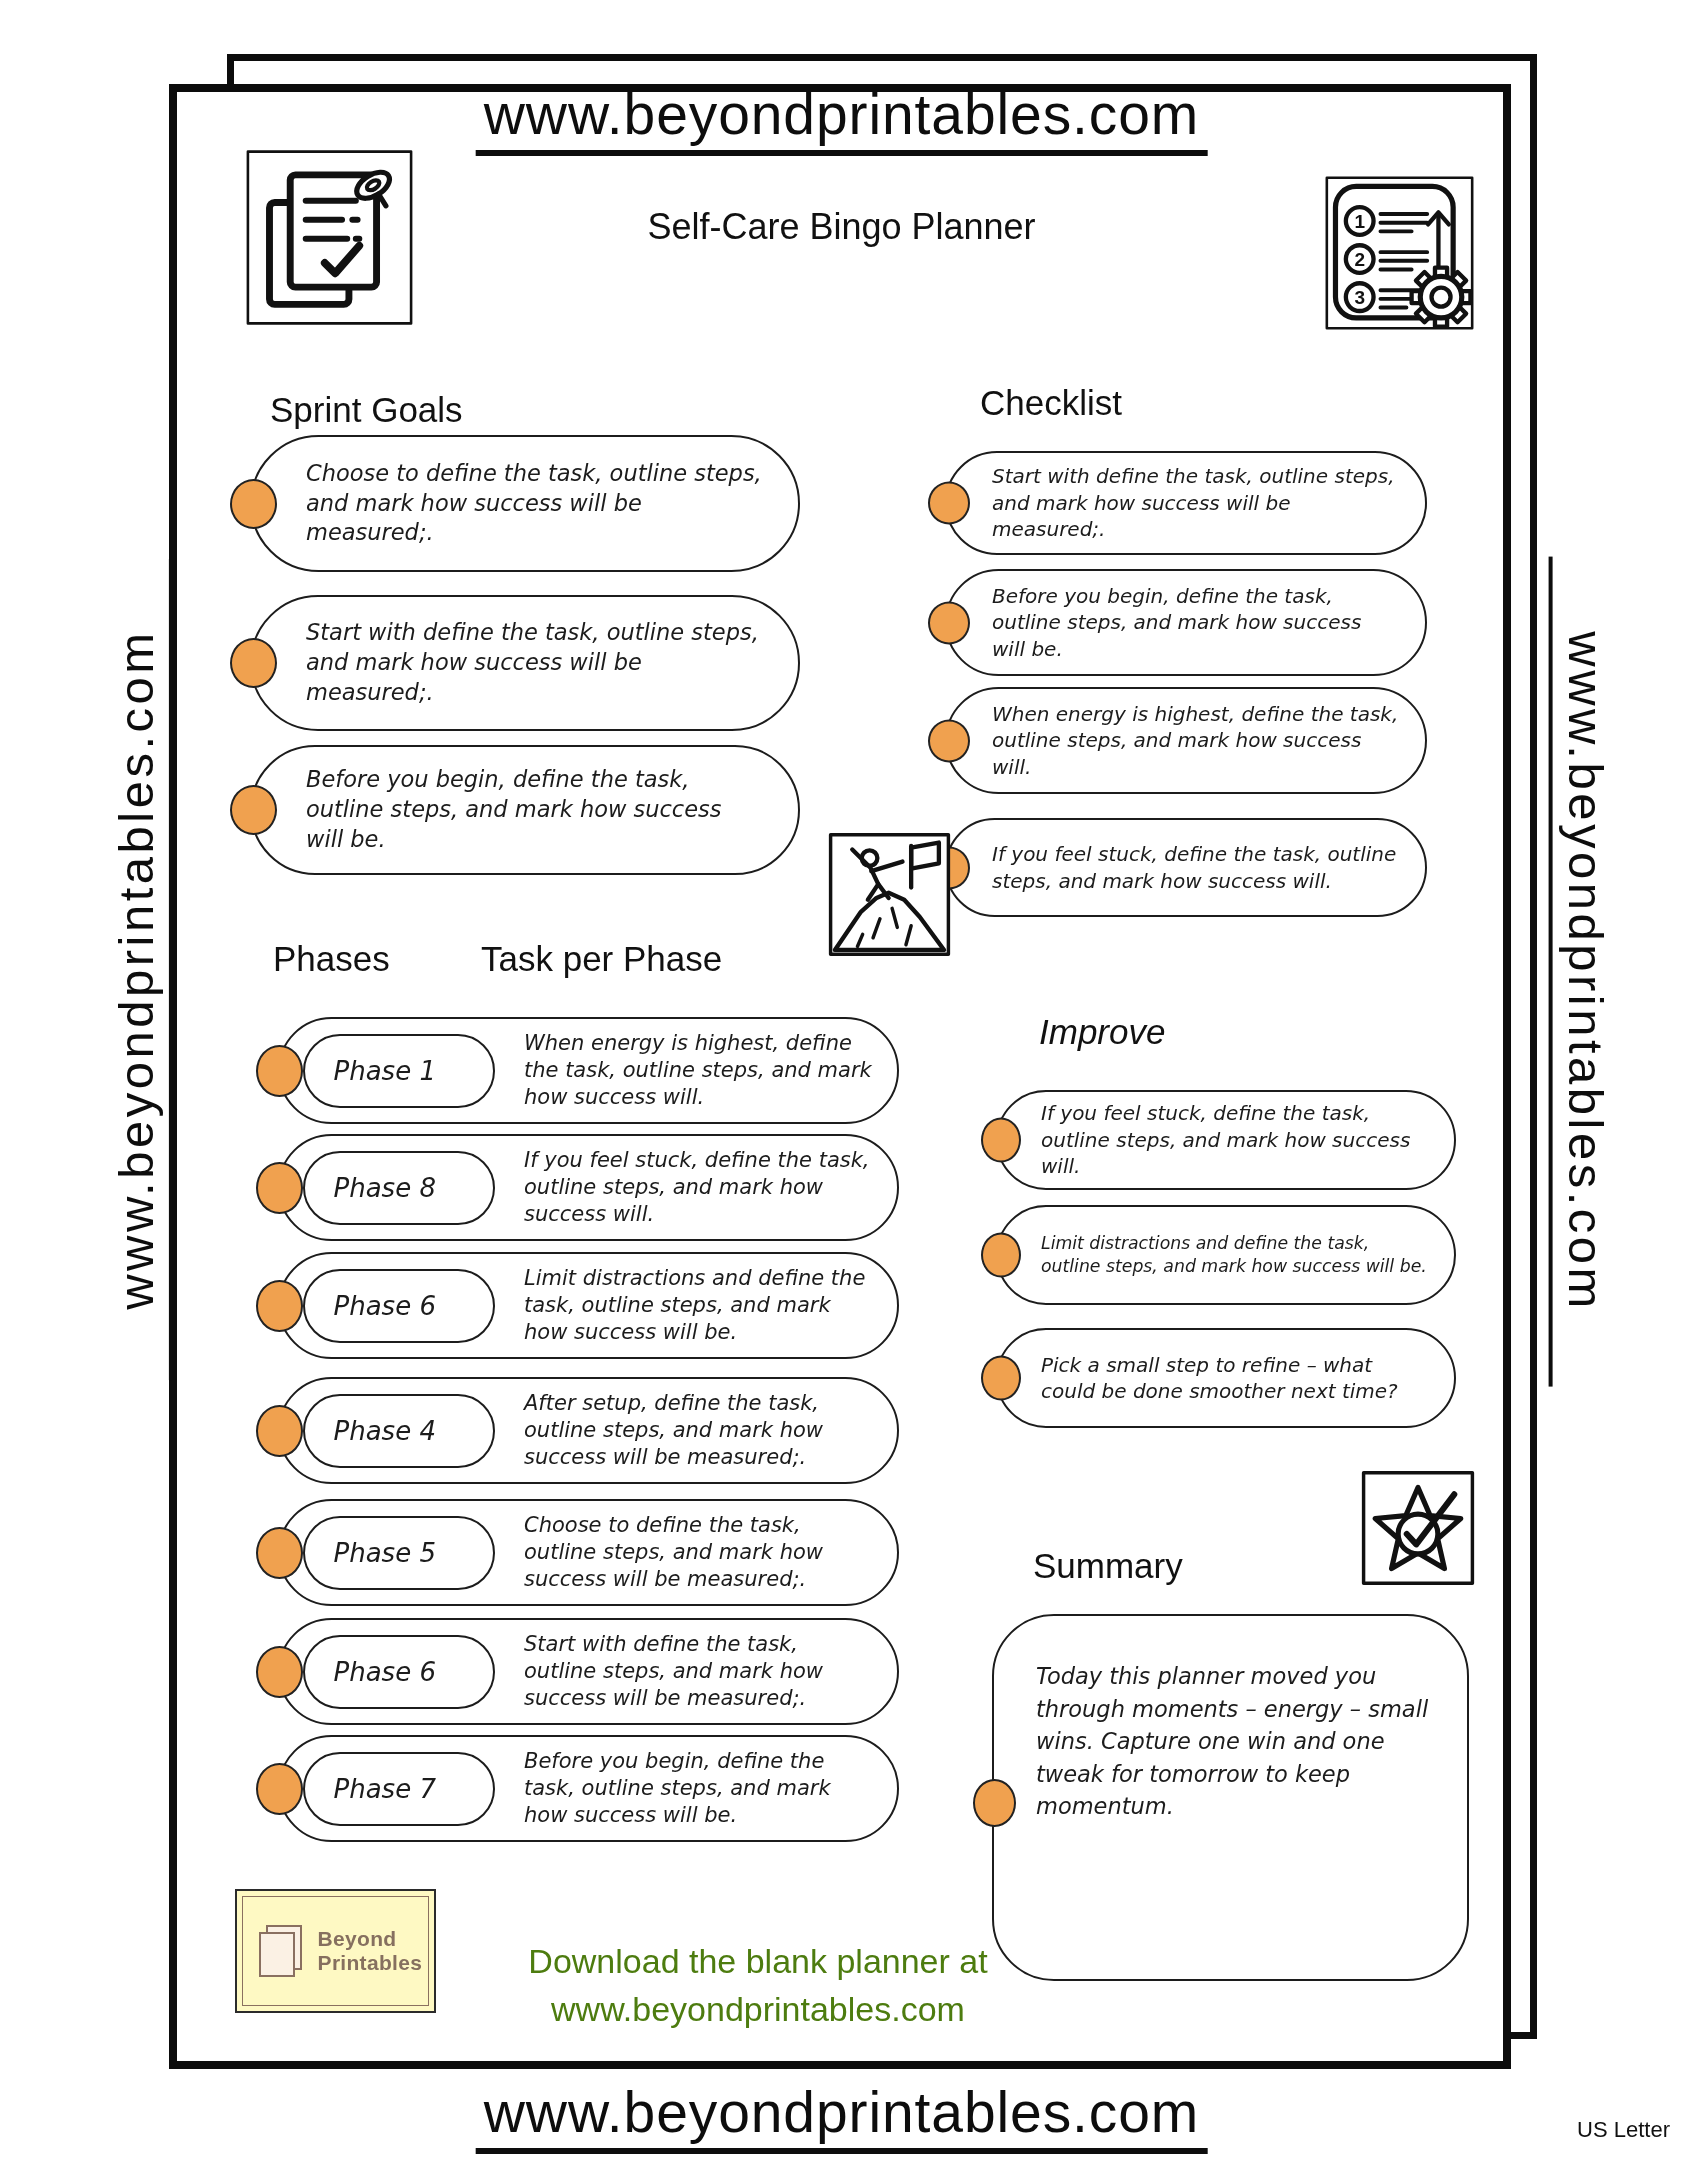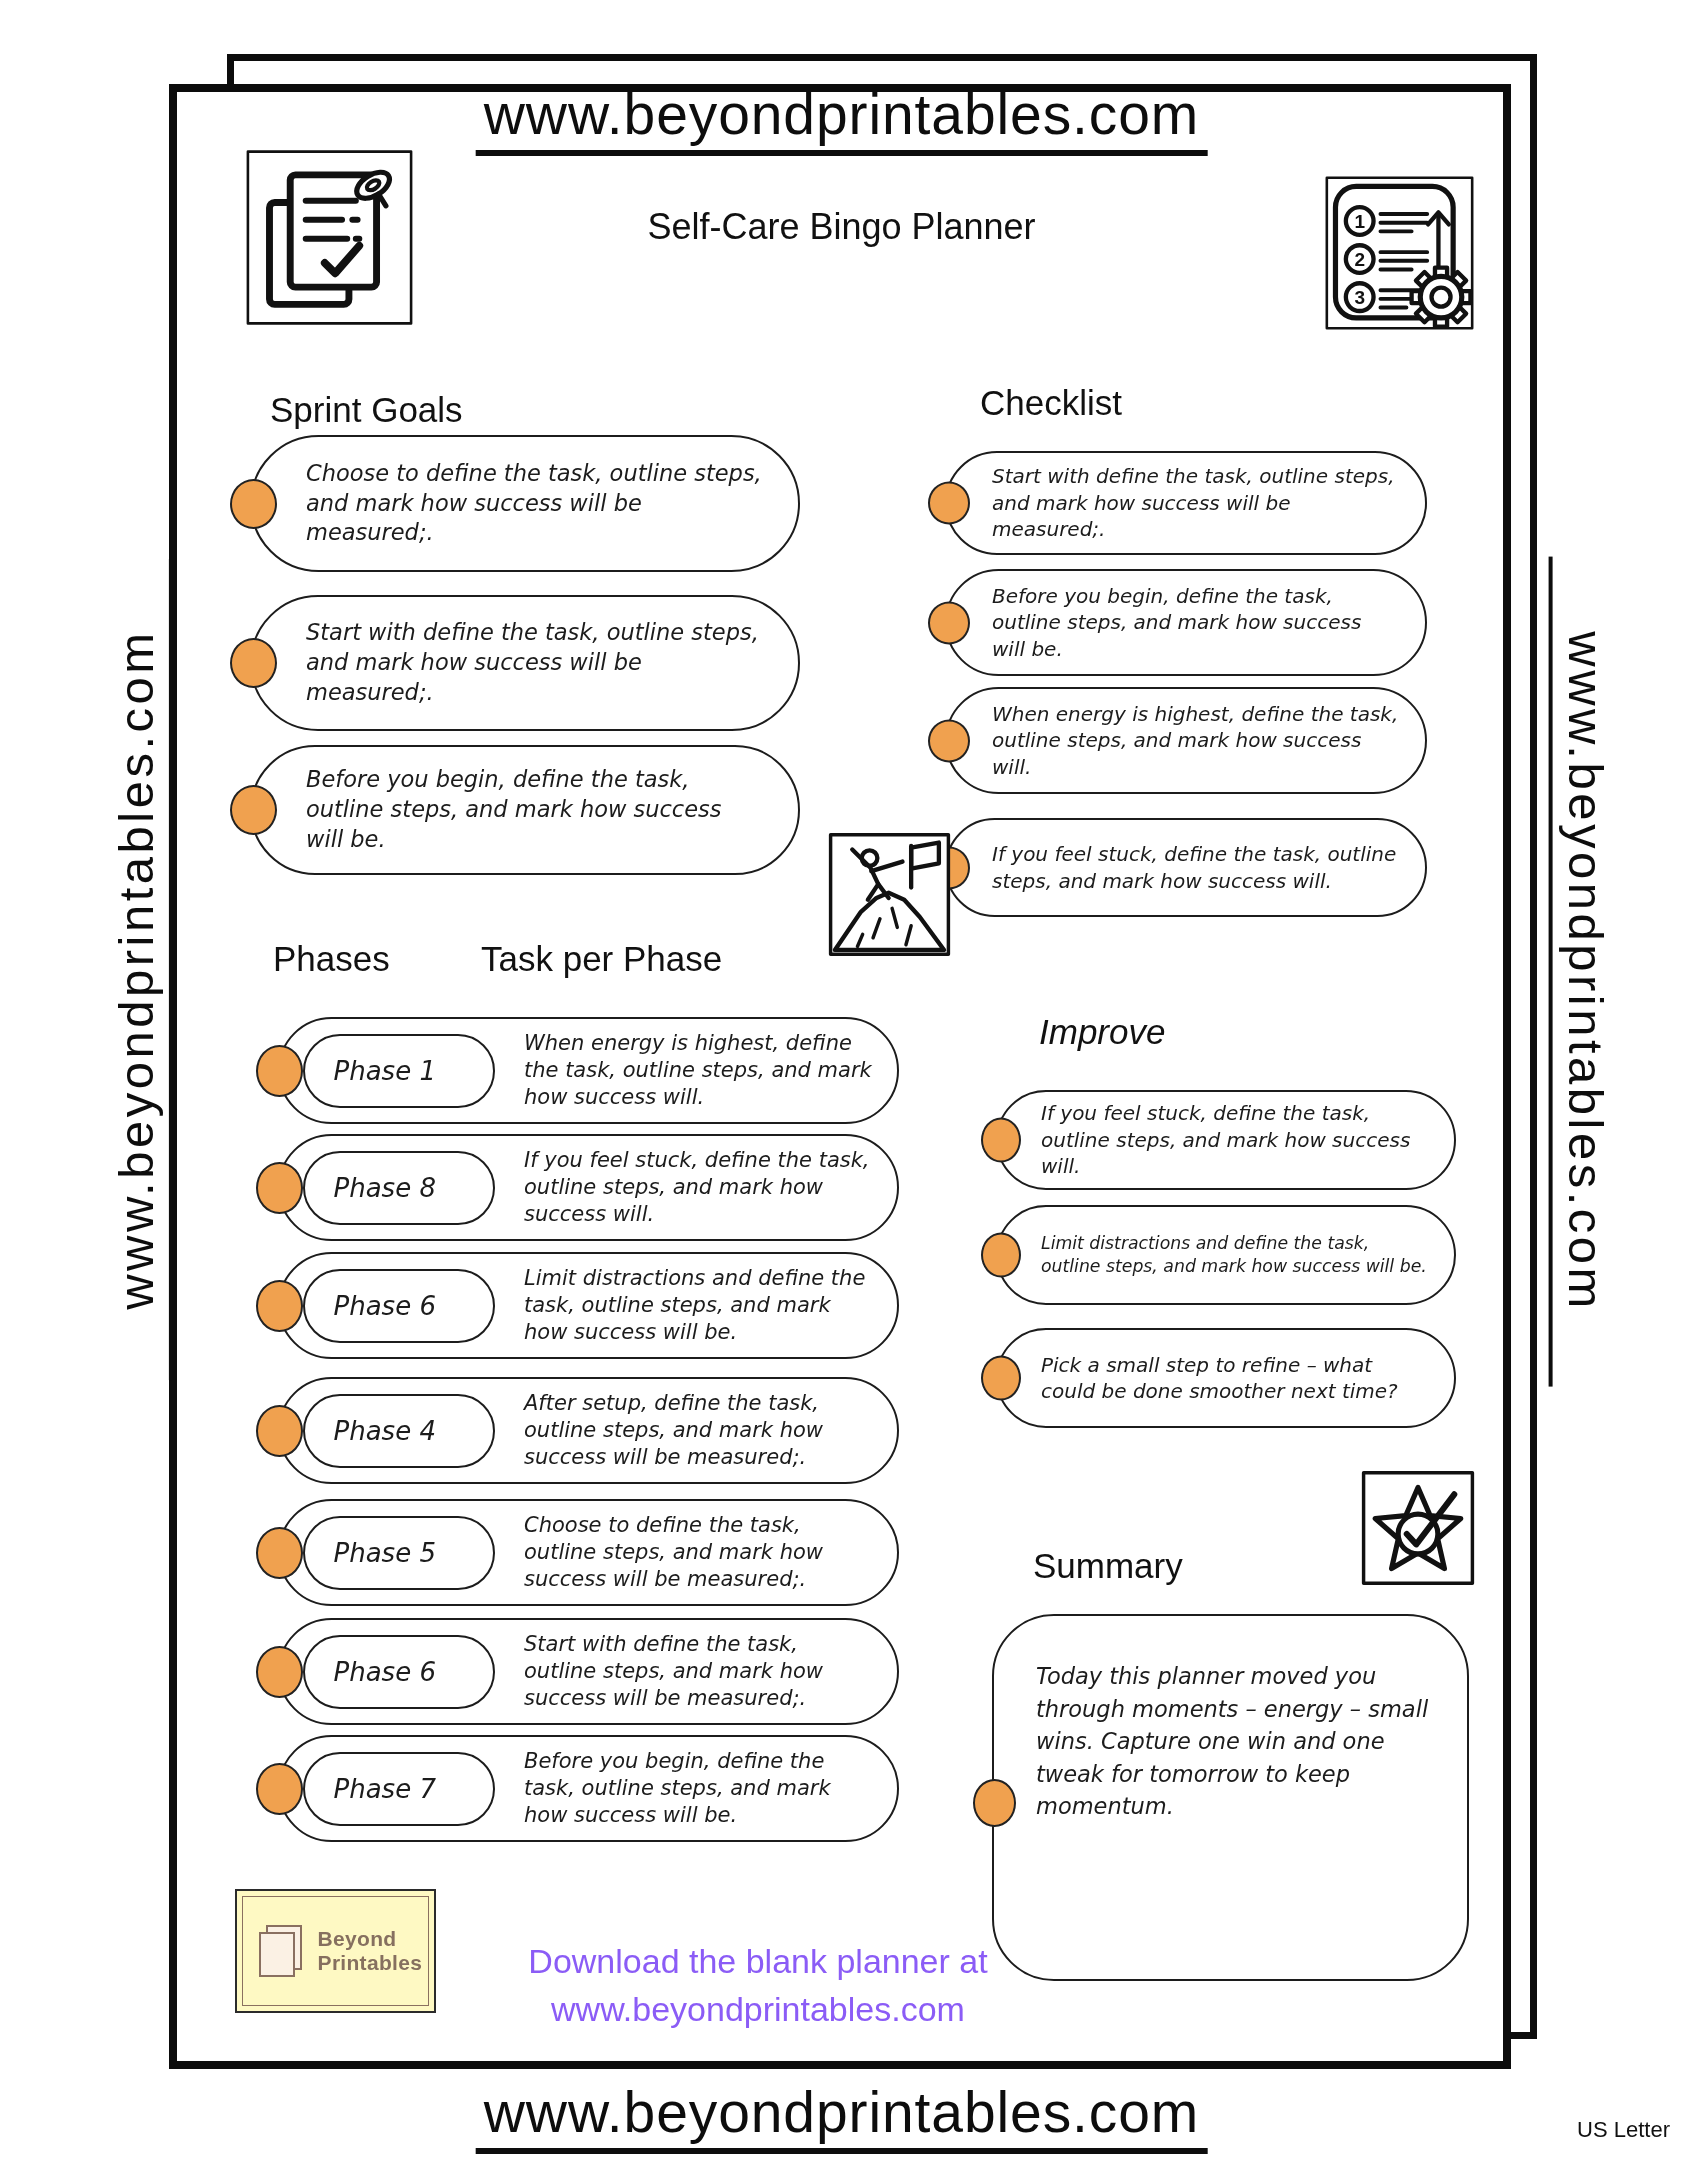--- a/index.html
+++ b/index.html
@@ -279,21 +279,21 @@
       <span class="pg" style="left:8.6px;top:3.5px;"></span>
       <span class="pg" style="left:1.7px;top:10.4px;"></span>
     </span>
     <span class="logo-text">
       <span>Beyond</span><br>
       <span>Printables</span>
     </span>
   </div>
 </div>
 
-<div class="abs head" style="left:483px;top:1937px;width:550px;text-align:center;font-size:34px;line-height:1.42;color:#8b5cf6;">
+<div class="abs head" style="left:483px;top:1937px;width:550px;text-align:center;font-size:34px;line-height:1.42;color:#4d7c0f;">
   <div>Download the blank planner at</div>
   <div>www.beyondprintables.com</div>
 </div>
 
 <div class="abs url-big head" style="left:50%;top:2079px;transform:translateX(-50%);">www.beyondprintables.com</div>
 
 <div class="abs head" style="left:1532px;top:2117px;width:138px;text-align:right;font-size:22px;color:#111;">US Letter</div>
 
 
 </body></html>

